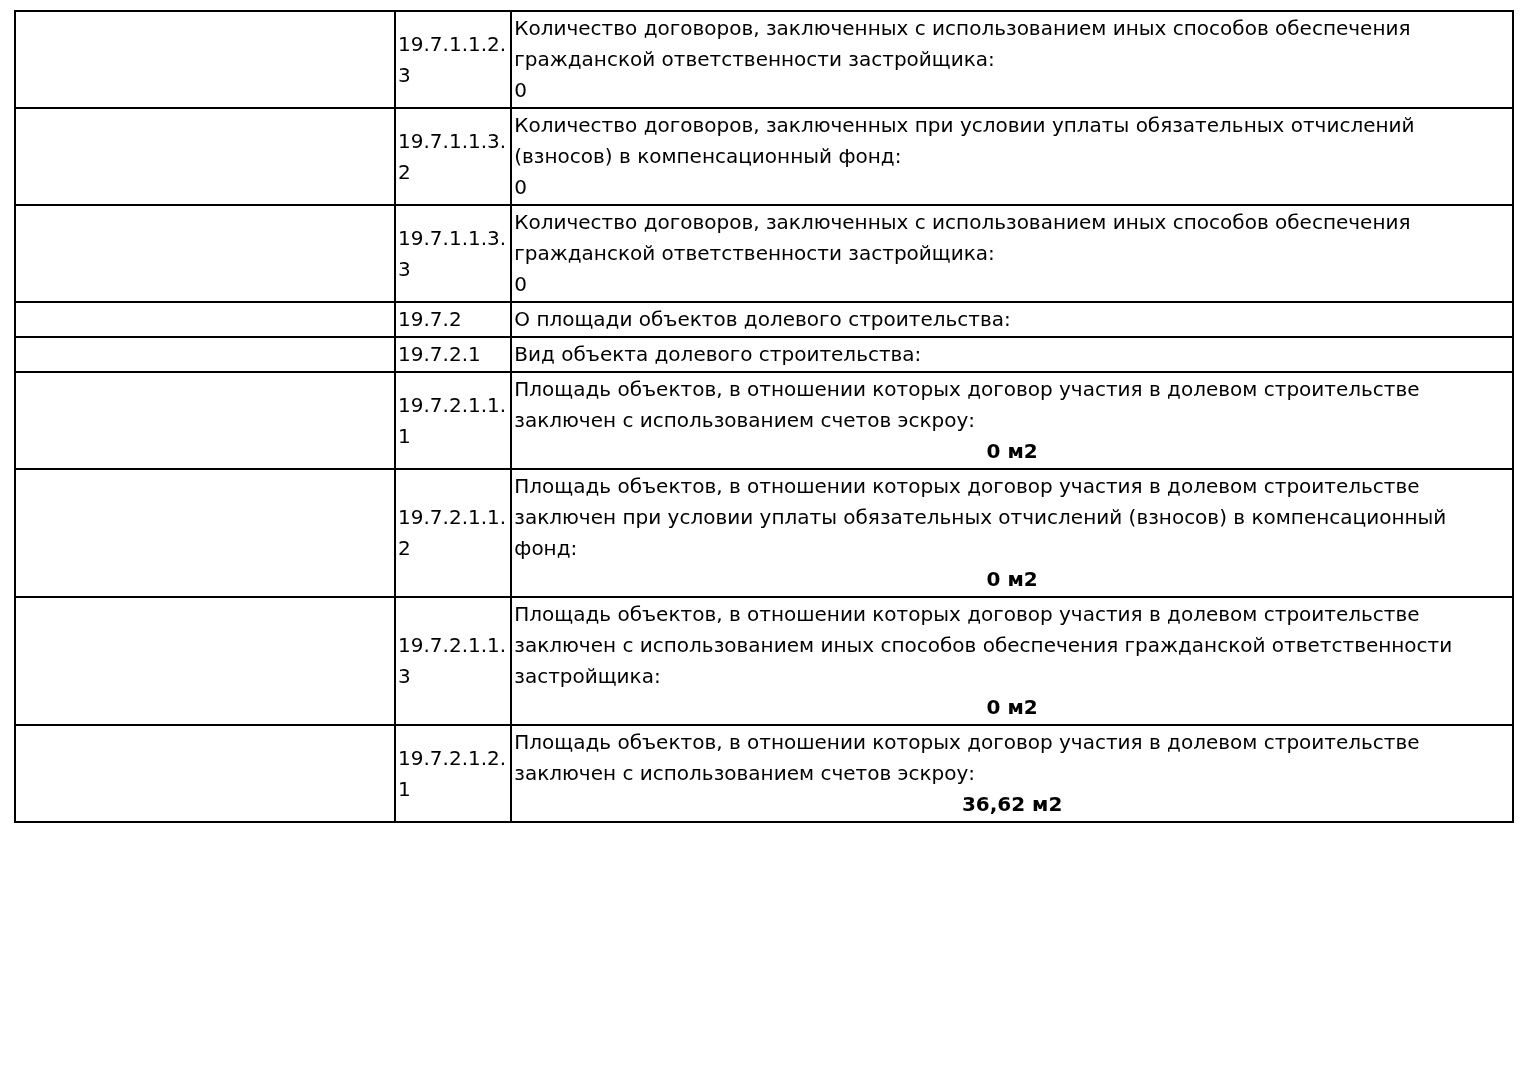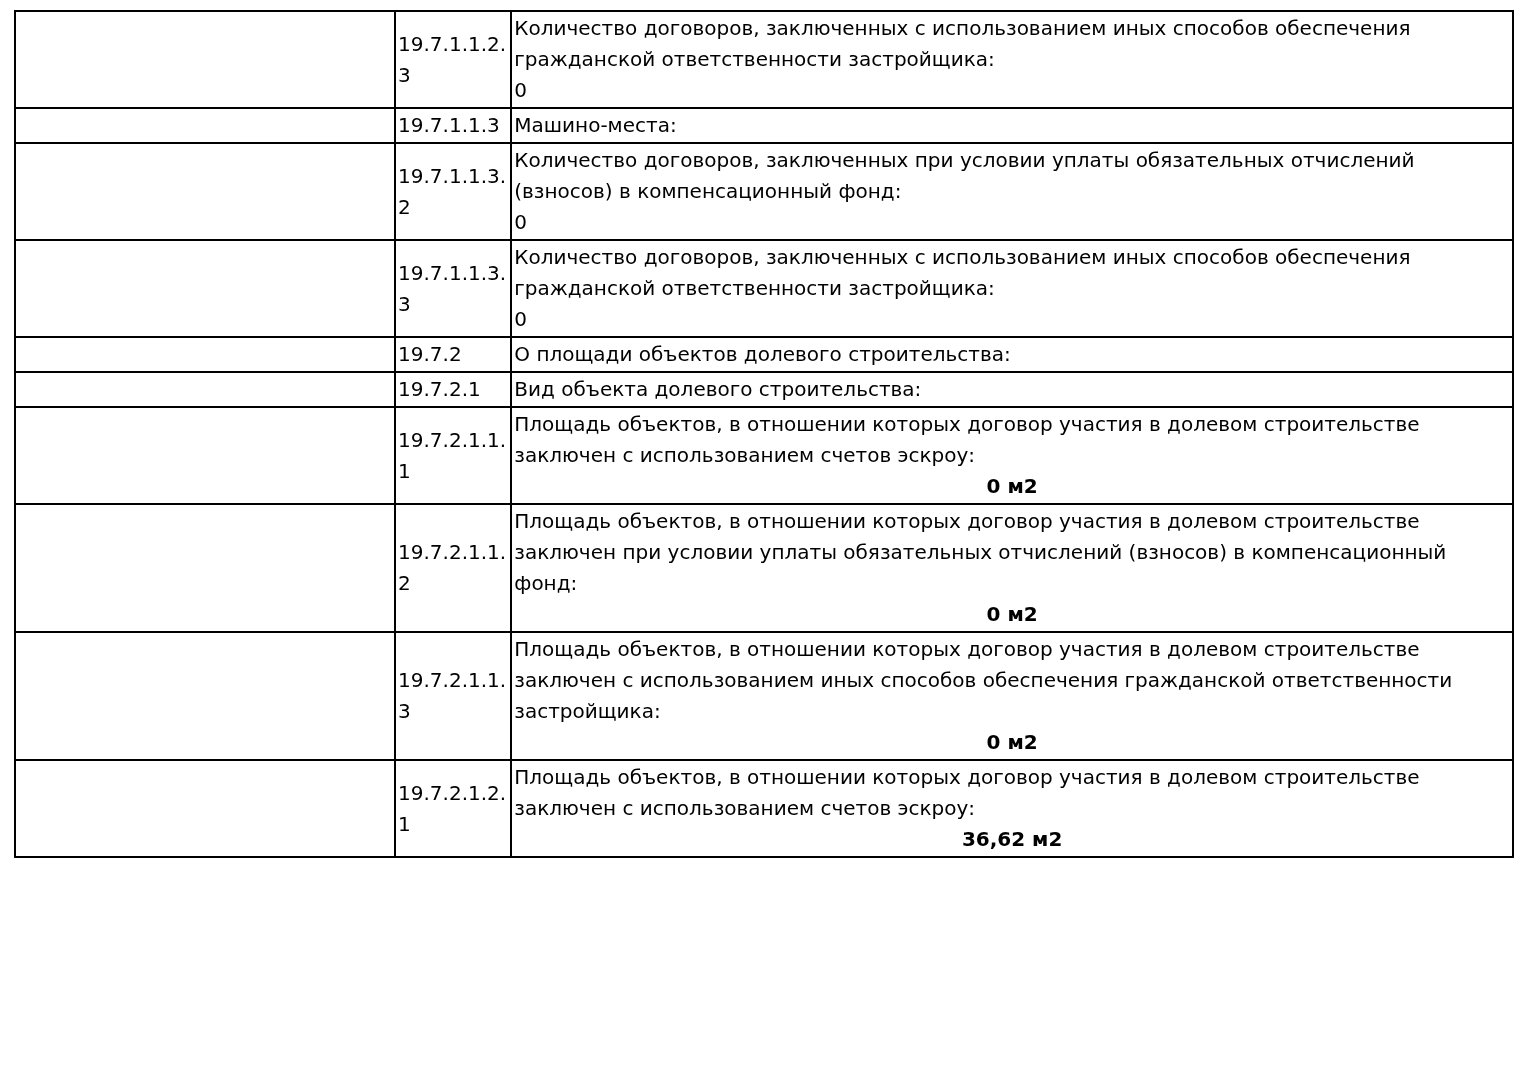--- a/index.html
+++ b/index.html
@@ -45,27 +45,20 @@
 
 <div class="doc">
   <table class="decl">
     <tbody id="decl-tbody">
         <tr>
           <td class="col-empty"></td>
           <td class="col-code">19.7.1.1.2.3</td>
           <td class="col-content">
             <div class="row-label">Количество договоров, заключенных с использованием иных способов обеспечения гражданской ответственности застройщика:</div>
             <div class="row-value">0</div>
-          </td>
-        </tr>
-        <tr>
-          <td class="col-empty"></td>
-          <td class="col-code">19.7.1.1.3</td>
-          <td class="col-content">
-            <div class="row-label">Машино-места:</div>
           </td>
         </tr>
         <tr>
           <td class="col-empty"></td>
           <td class="col-code">19.7.1.1.3.2</td>
           <td class="col-content">
             <div class="row-label">Количество договоров, заключенных при условии уплаты обязательных отчислений (взносов) в компенсационный фонд:</div>
             <div class="row-value">0</div>
           </td>
         </tr>

